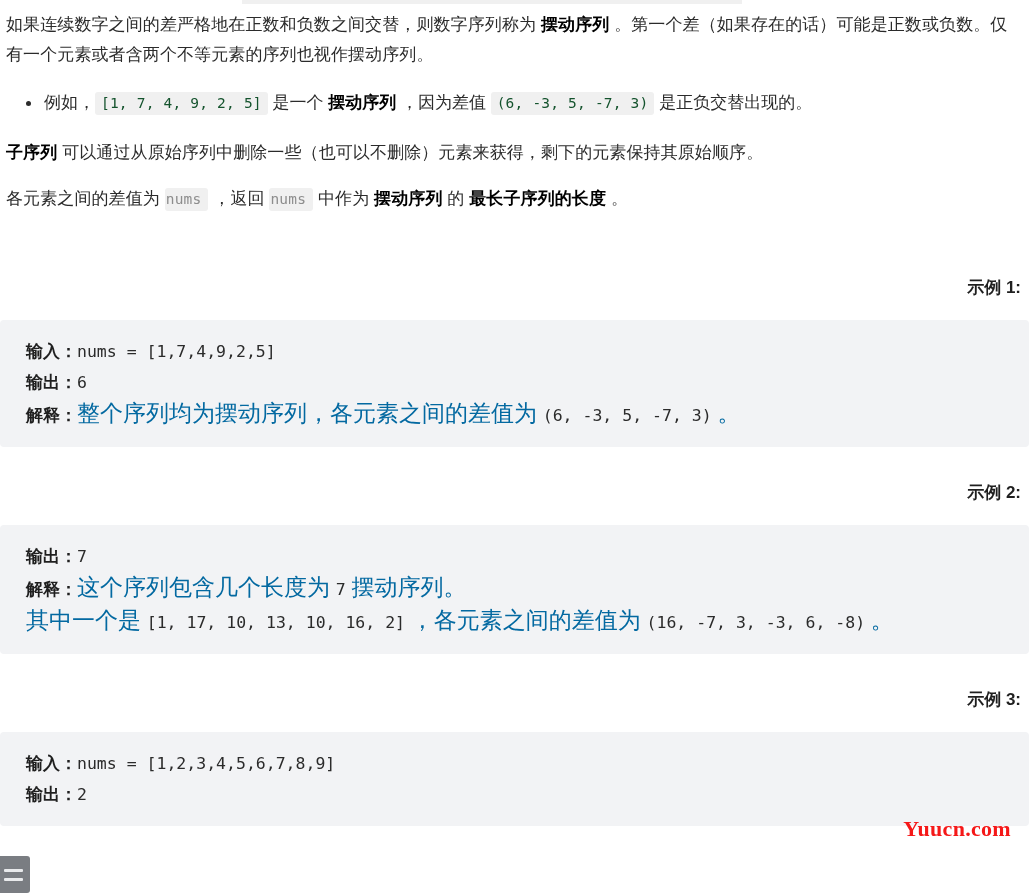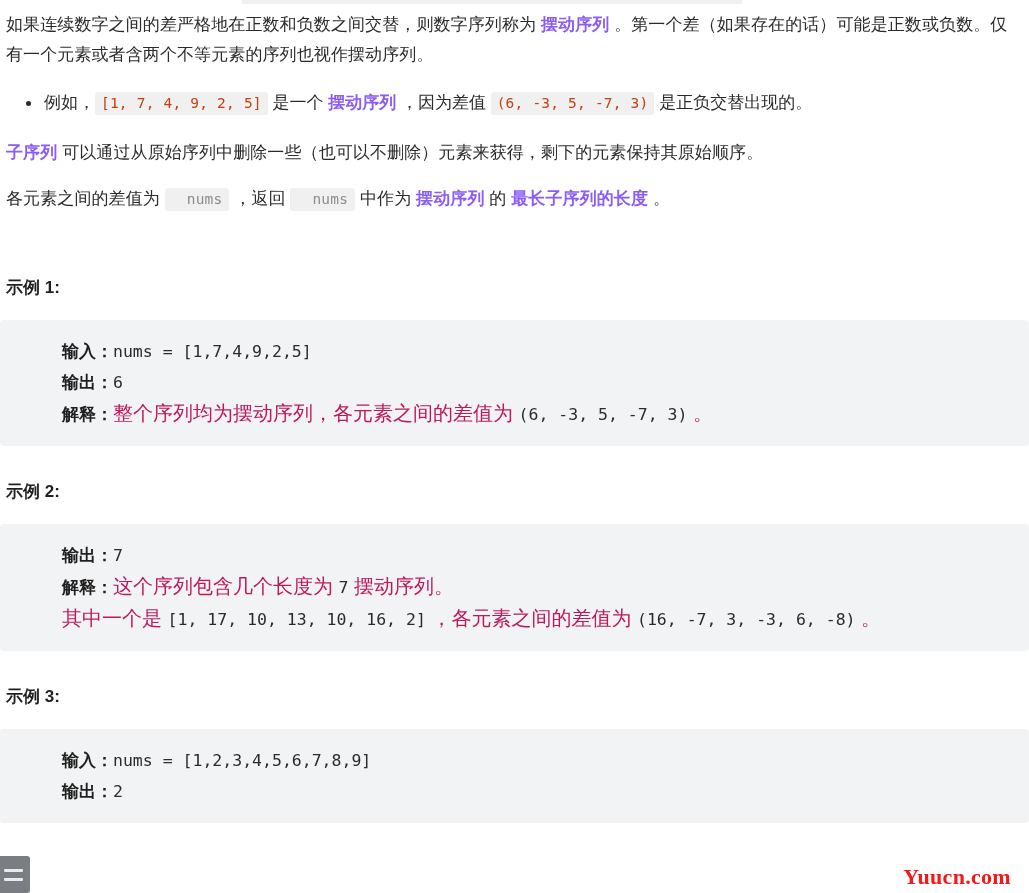--- a/index.html
+++ b/index.html
@@ -63,82 +63,82 @@
     top: 13px;
     width: 5px;
     height: 5px;
     border-radius: 50%;
     background: #2b2b2b;
   }
 
   code.ic {
     font-family: "DejaVu Sans Mono", "Liberation Mono", monospace;
     background: #f0f0f0;
-    color: #c2410c;
+    color: #14532d;
     font-size: 14.5px;
     padding: 3px 6px 4px 6px;
     border-radius: 3px;
     white-space: pre;
     letter-spacing: .2px;
   }
   code.ic.nums {
     color: #8d8d8d;
-    padding: 3px 7px 4px 22px;
+    padding: 3px 7px 4px 1px;
     text-align: center;
   }
 
   b.strong {
     font-weight: bold;
-    color: #8b5cf6;
+    color: #000000;
   }
 
   h3.example-title {
     margin: 0;
     padding: 0 8px 0 6px;
     font-size: 17px;
     font-weight: bold;
     color: #1f1f1f;
     line-height: 24px;
+    text-align: right;
   }
 
   .example-box {
     margin: 0;
     background: #f2f3f5;
     border-radius: 4px;
     padding: 16px 20px 16px 26px;
   }
   .example-box .line {
     font-family: "DejaVu Sans Mono", "Liberation Mono", monospace;
     font-size: 16.5px;
     line-height: 31px;
     color: #2b2b2b;
     white-space: pre-wrap;
-    margin-left: 36px;
   }
   .example-box .line .lbl {
     font-family: "Liberation Serif", "DejaVu Serif", serif;
     font-weight: bold;
     color: #1f1f1f;
     font-size: 17px;
   }
   .example-box .line .cn {
-    font-family: Liberation Sans, sans-serif;
-    color: #be185d;
-    font-size: 20px;
+    font-family: Liberation Serif, serif;
+    color: #0369a1;
+    font-size: 23px;
   }
   .example-box .line .mono {
     font-family: "DejaVu Sans Mono", "Liberation Mono", monospace;
     color: #2b2b2b;
     font-size: 16.5px;
   }
 
   .watermark {
     position: absolute;
     right: 18px;
-    top: 864px;
+    top: 816px;
     font-family: "Liberation Serif", "DejaVu Serif", serif;
     font-size: 22px;
     font-weight: bold;
     color: #f51818;
     letter-spacing: .3px;
     user-select: none;
   }
 
   
   .drawer-handle {

